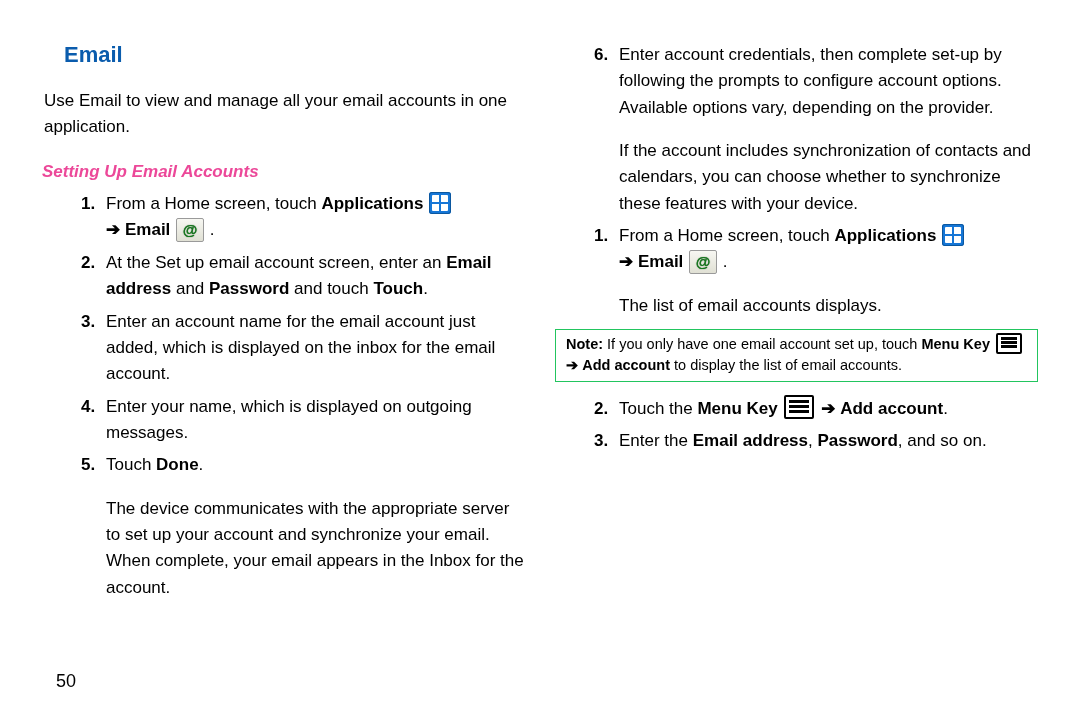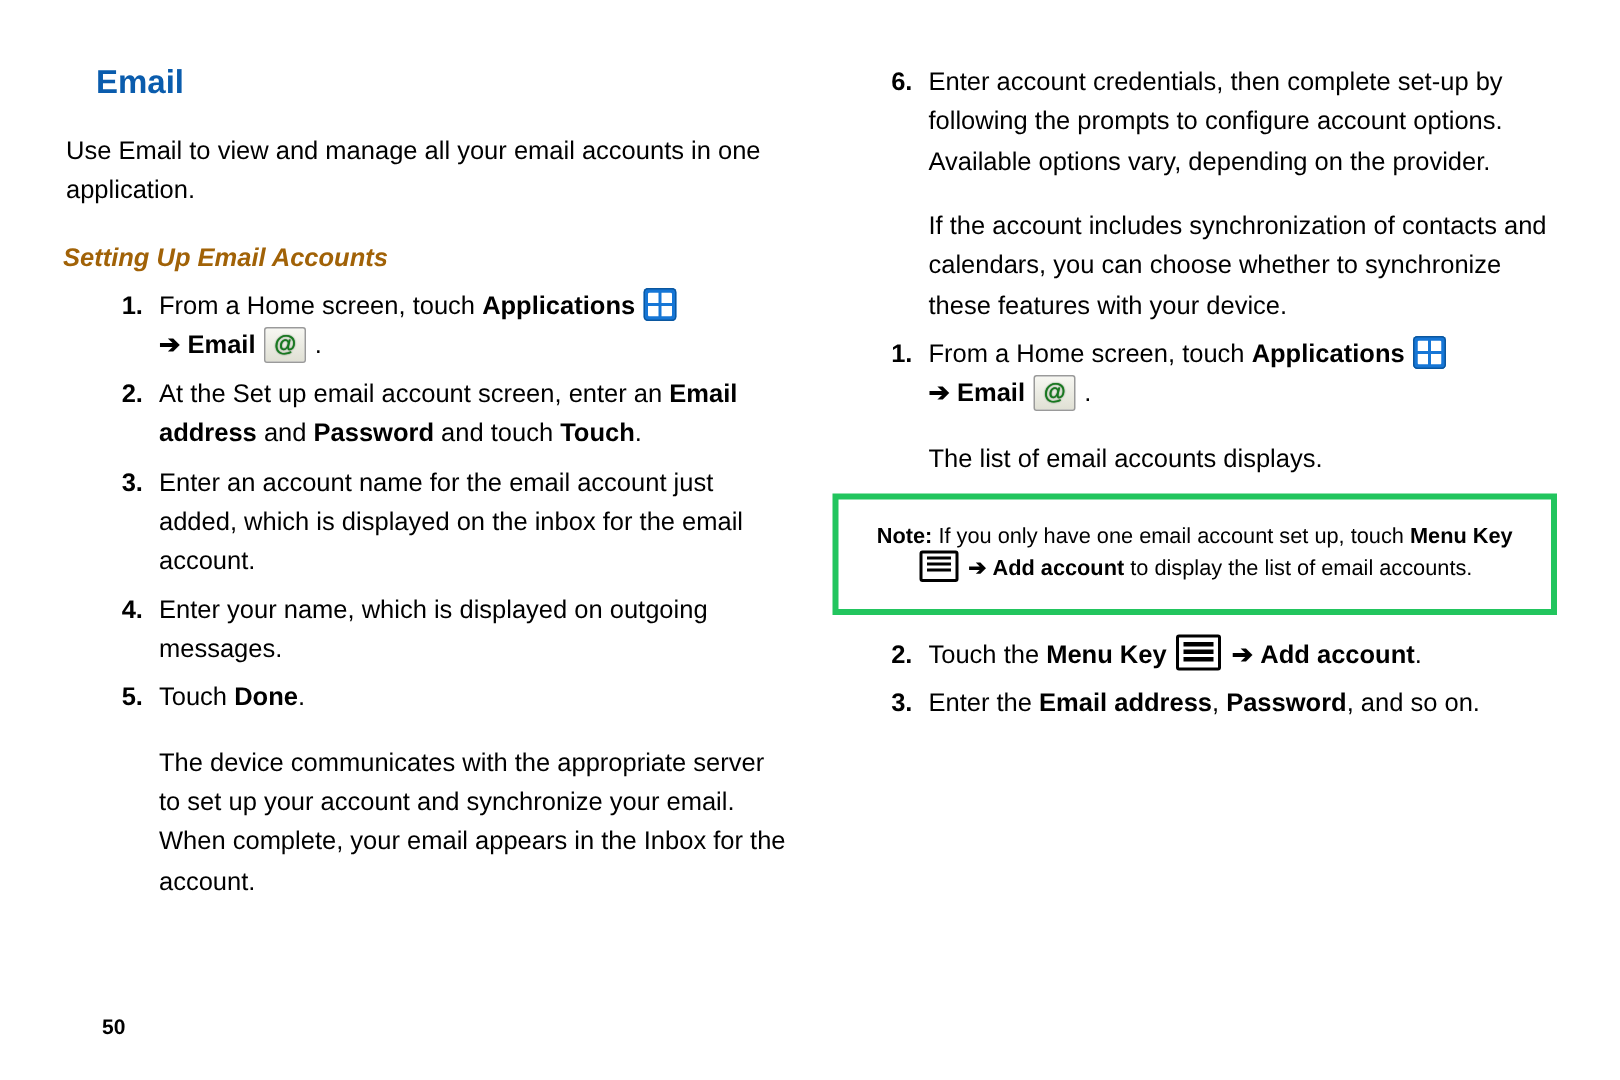--- a/index.html
+++ b/index.html
@@ -18,46 +18,45 @@
   }
   .col{flex:1;min-width:0;}
   h1.section{
     color:#0a5cad;
     font-size:22px;
     font-weight:900;
     margin:0 0 8px 22px;
     font-family:Arial,Helvetica,sans-serif;
   }
   h2.sub{
-    color:#a16207;
+    color:#ec4899;
     font-style:italic;
     font-weight:900;
     font-size:17px;
     margin:18px 0 6px 0;
   }
   p.intro{margin:16px 0 6px 2px;}
   ol{margin:4px 0 0 0;padding:0 0 0 58px;}
   ol>li{padding-left:6px;margin:0 0 6px 0;}
   ol>li::marker{font-weight:700;}
   .after{margin:17px 0 6px 0;}
   .note{
-    border:4px solid #22c55e;
-    padding:16px 10px;
+    border:1px solid #22c55e;
+    padding:5px 10px;
     font-size:14.5px;
     line-height:1.35;
     margin:10px 0 14px 0;
-    text-align:center;
+    text-align:left;
   }
   .note .lbl{font-weight:700;}
   .pagenum{
     position:absolute;
-    left:68px;
+    left:56px;
     bottom:24px;
-    font-size:14px;
-    font-weight:bold;
+    font-size:18px;
   }
   
   .icon{display:inline-block;vertical-align:middle;position:relative;}
   .apps-icon{
     width:22px;height:22px;background:#1676d6;border-radius:3px;
     box-shadow:inset 0 0 0 1px #0b579f;
     position:relative;top:-2px;margin:0 1px;
   }
   .apps-icon::before{
     content:"";position:absolute;inset:3px;

